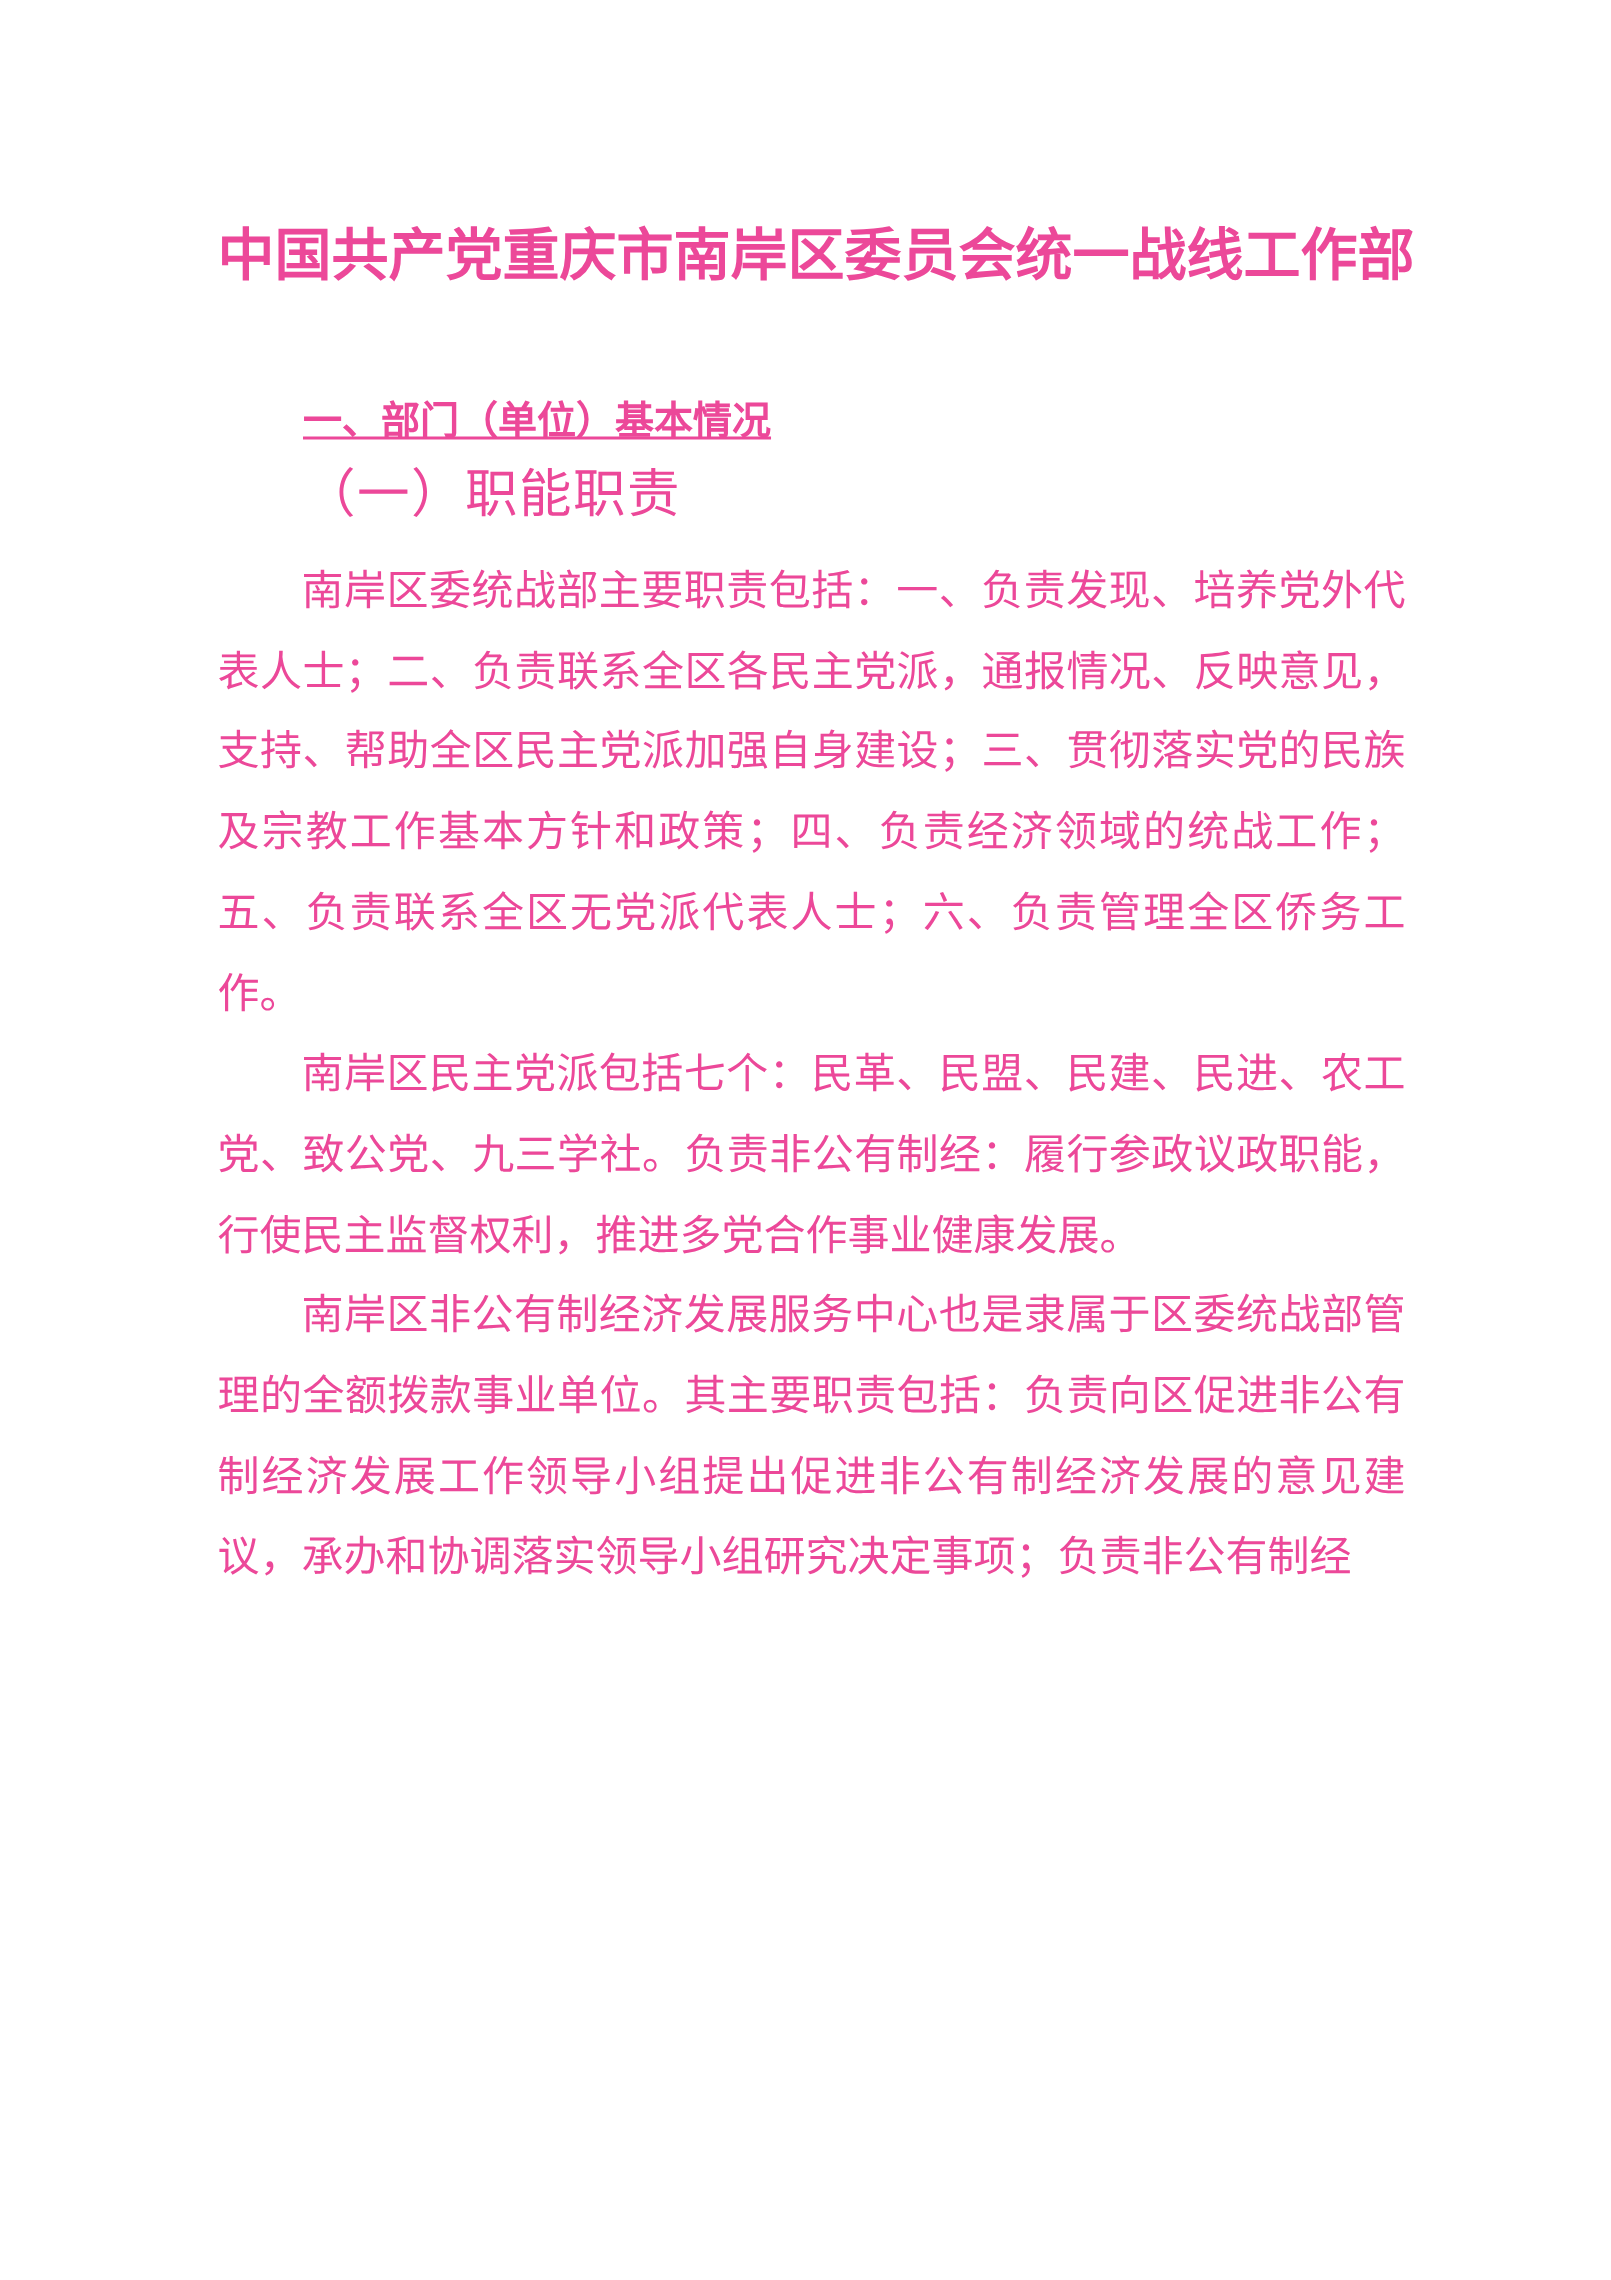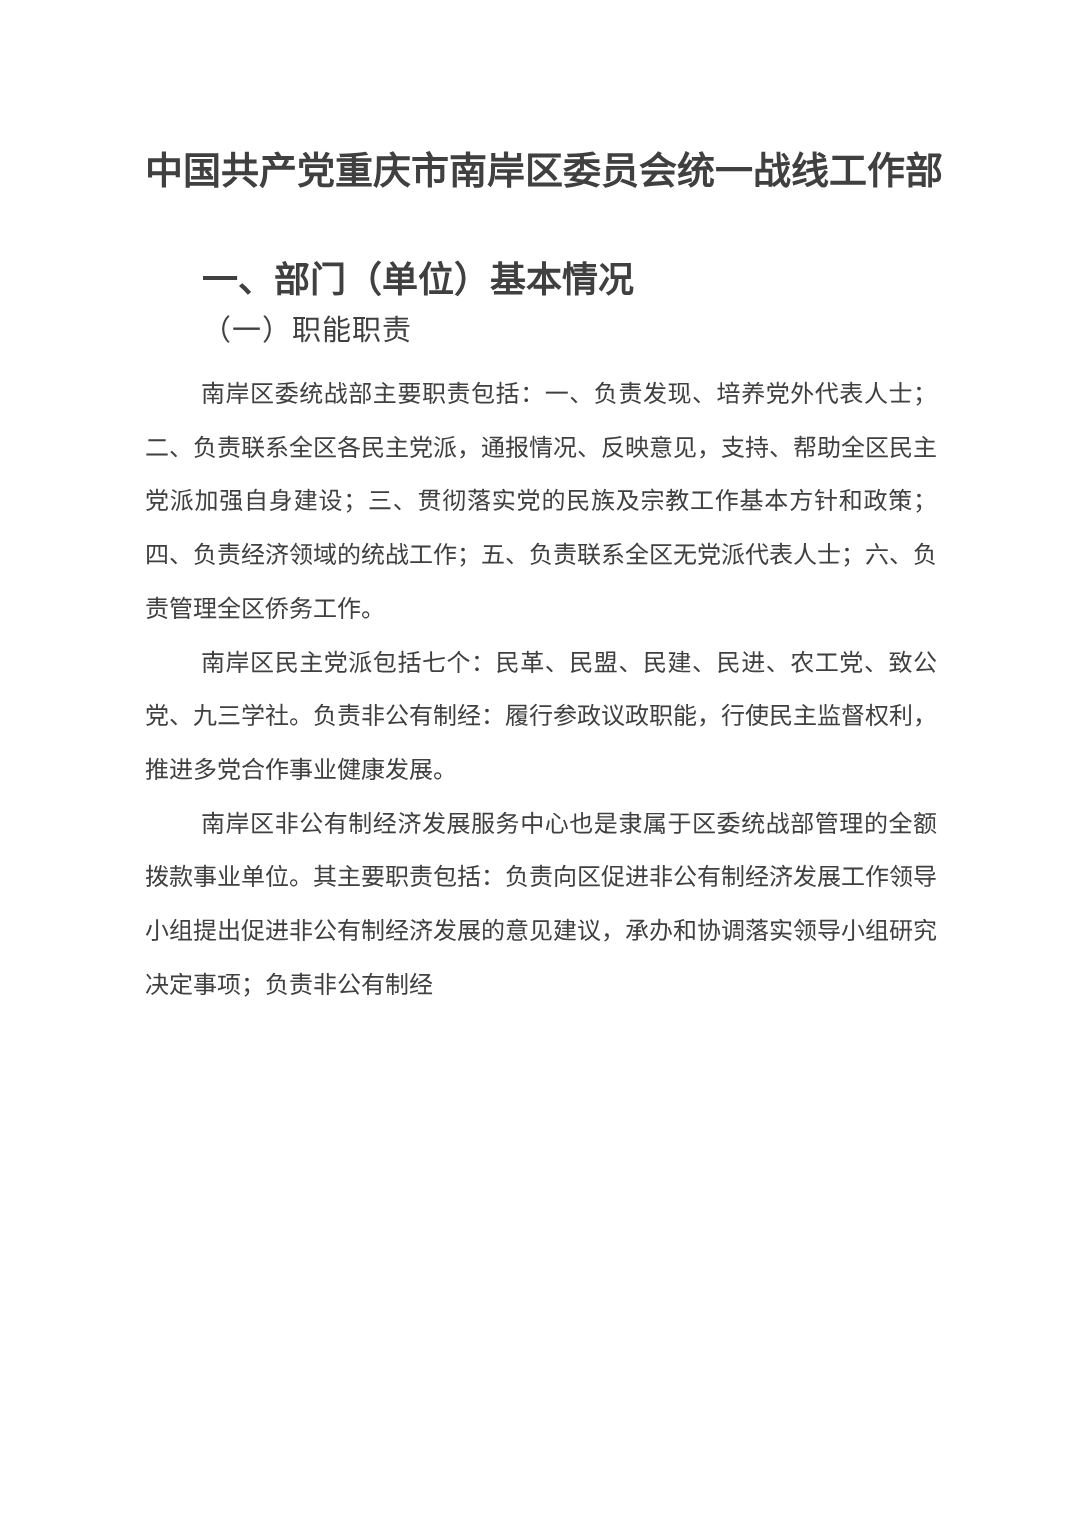--- a/index.html
+++ b/index.html
@@ -5,21 +5,21 @@
   html, body {
     margin: 0;
     padding: 0;
     background: #ffffff;
   }
   .page {
     position: relative;
     width: 1074px;
     height: 1520px;
     background: #ffffff;
-    color: #404040;
+    color: #ec4899;
     overflow: hidden;
   }
   .content {
     margin-left: 145px;
     width: 792px;
   }
   .title {
     margin: 0;
     padding-top: 140px;
     font-family: "Liberation Serif", "DejaVu Serif", serif;
@@ -30,37 +30,38 @@
     letter-spacing: 0;
   }
   .title-line {
     display: block;
     white-space: nowrap;
   }
   .section-heading {
     margin: 57px 0 0 0;
     font-family: "Liberation Sans", "DejaVu Sans", sans-serif;
     font-weight: bold;
-    font-size: 36px;
+    font-size: 26px;
     line-height: 42px;
     text-indent: 57px;
+    text-decoration: underline;
   }
   .subsection-heading {
     margin: 8px 0 0 0;
     font-family: "Liberation Serif", "DejaVu Serif", serif;
     font-weight: normal;
-    font-size: 29px;
+    font-size: 35px;
     line-height: 42px;
     text-indent: 57px;
     letter-spacing: 1px;
   }
   .body-para {
     margin: 0;
     font-family: "Liberation Serif", "DejaVu Serif", serif;
-    font-size: 24px;
+    font-size: 28px;
     line-height: 53.7px;
     text-align: justify;
     text-justify: inter-character;
     text-indent: 56px;
     letter-spacing: 0;
   }
   .body-para.first {
     margin-top: 17px;
   }
 </style>

